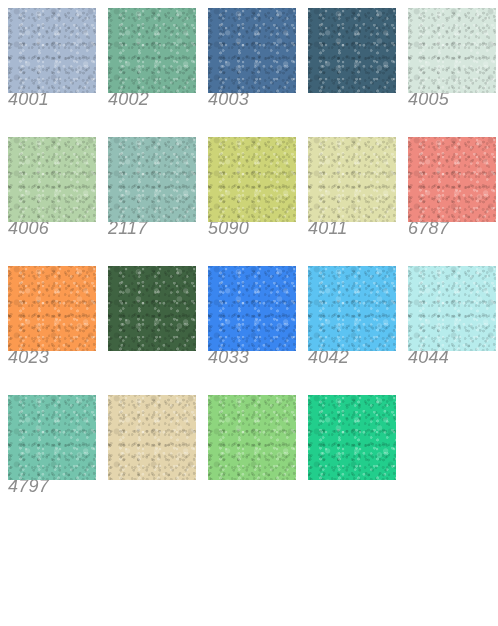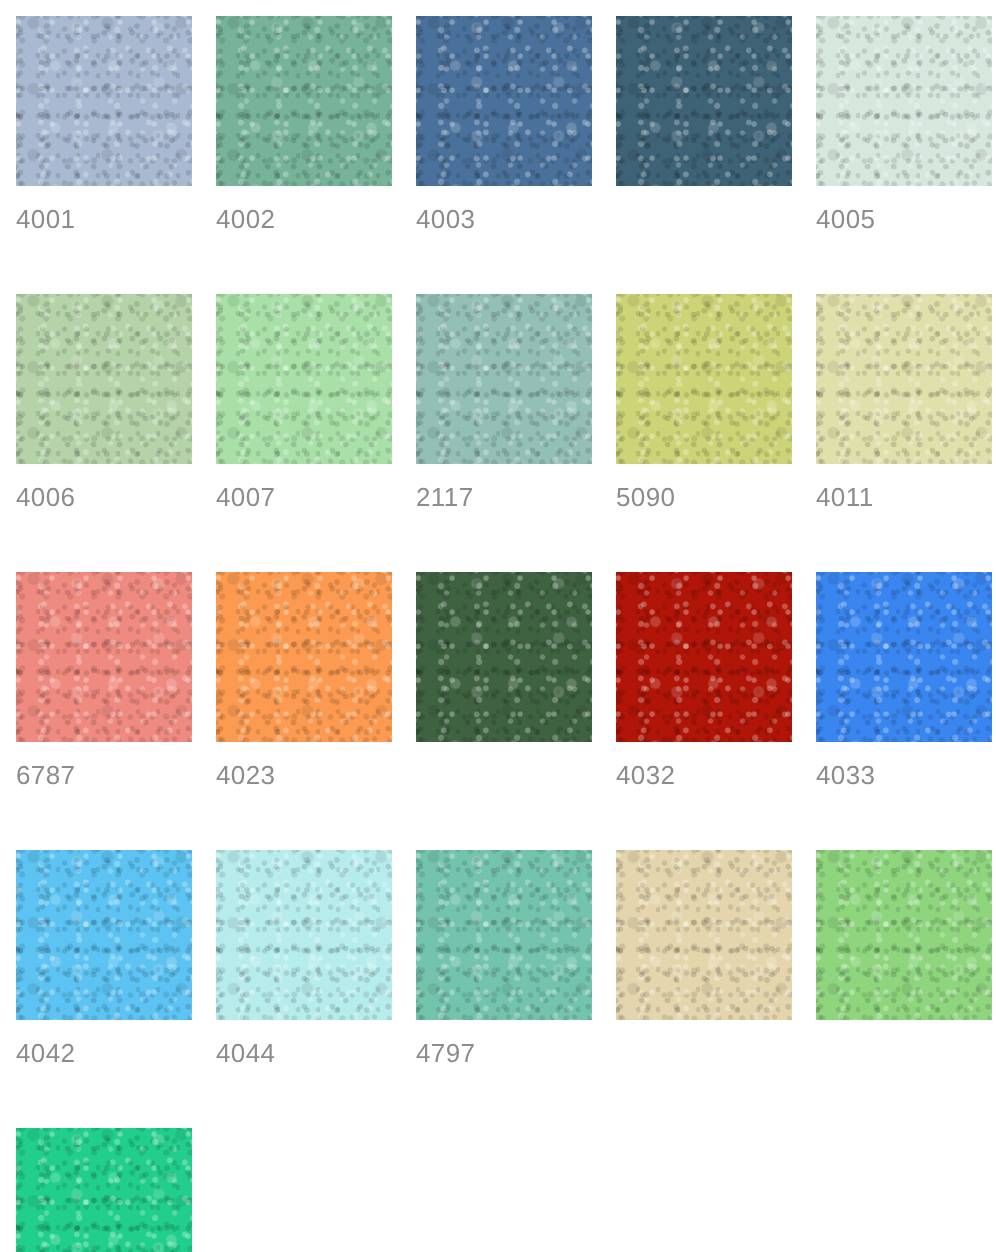--- a/index.html
+++ b/index.html
@@ -74,26 +74,26 @@
   .swatch-chip::after {
     background-image:
       radial-gradient(circle at 30% 35%, rgba(255,255,255,.18) 0 2.2px, transparent 3px),
       radial-gradient(circle at 72% 62%, rgba(0,0,0,.08) 0 2.6px, transparent 3.4px),
       radial-gradient(circle at 18% 85%, rgba(255,255,255,.15) 0 2.4px, transparent 3.2px);
     background-size: 29px 31px, 37px 33px, 41px 27px;
   }
 
   .swatch-label {
     display: block;
-    font-size: 13px;
+    font-size: 18px;
     line-height: 13px;
     color: #8c8c8c;
-    padding-top: 10px;
     letter-spacing: .2px;
     white-space: nowrap;
+    font-style: italic;
   }
 </style>
 </head>
 <body style="background: rgb(255, 255, 255);">
 
 <div id="swatch-grid">
     <div class="swatch-cell">
       <div class="swatch-chip" style="background-color: rgb(168, 185, 209);"></div>
       <span class="swatch-label">4001</span>
     </div>
@@ -110,24 +110,20 @@
     </div>
     <div class="swatch-cell">
       <div class="swatch-chip" style="background-color: rgb(214, 231, 221);"></div>
       <span class="swatch-label">4005</span>
     </div>
     <div class="swatch-cell">
       <div class="swatch-chip" style="background-color: rgb(180, 211, 168);"></div>
       <span class="swatch-label">4006</span>
     </div>
     <div class="swatch-cell">
-      <div class="swatch-chip" style="background-color: rgb(169, 224, 168);"></div>
-      <span class="swatch-label">4007</span>
-    </div>
-    <div class="swatch-cell">
       <div class="swatch-chip" style="background-color: rgb(147, 191, 182);"></div>
       <span class="swatch-label">2117</span>
     </div>
     <div class="swatch-cell">
       <div class="swatch-chip" style="background-color: rgb(205, 212, 119);"></div>
       <span class="swatch-label">5090</span>
     </div>
     <div class="swatch-cell">
       <div class="swatch-chip" style="background-color: rgb(223, 224, 171);"></div>
       <span class="swatch-label">4011</span>
@@ -135,24 +131,20 @@
     <div class="swatch-cell">
       <div class="swatch-chip" style="background-color: rgb(239, 138, 128);"></div>
       <span class="swatch-label">6787</span>
     </div>
     <div class="swatch-cell">
       <div class="swatch-chip" style="background-color: rgb(251, 154, 80);"></div>
       <span class="swatch-label">4023</span>
     </div>
     <div class="swatch-cell">
       <div class="swatch-chip" style="background-color: rgb(63, 99, 65);"></div>
-    </div>
-    <div class="swatch-cell">
-      <div class="swatch-chip" style="background-color: rgb(176, 21, 8);"></div>
-      <span class="swatch-label">4032</span>
     </div>
     <div class="swatch-cell">
       <div class="swatch-chip" style="background-color: rgb(58, 134, 240);"></div>
       <span class="swatch-label">4033</span>
     </div>
     <div class="swatch-cell">
       <div class="swatch-chip" style="background-color: rgb(92, 195, 242);"></div>
       <span class="swatch-label">4042</span>
     </div>
     <div class="swatch-cell">

